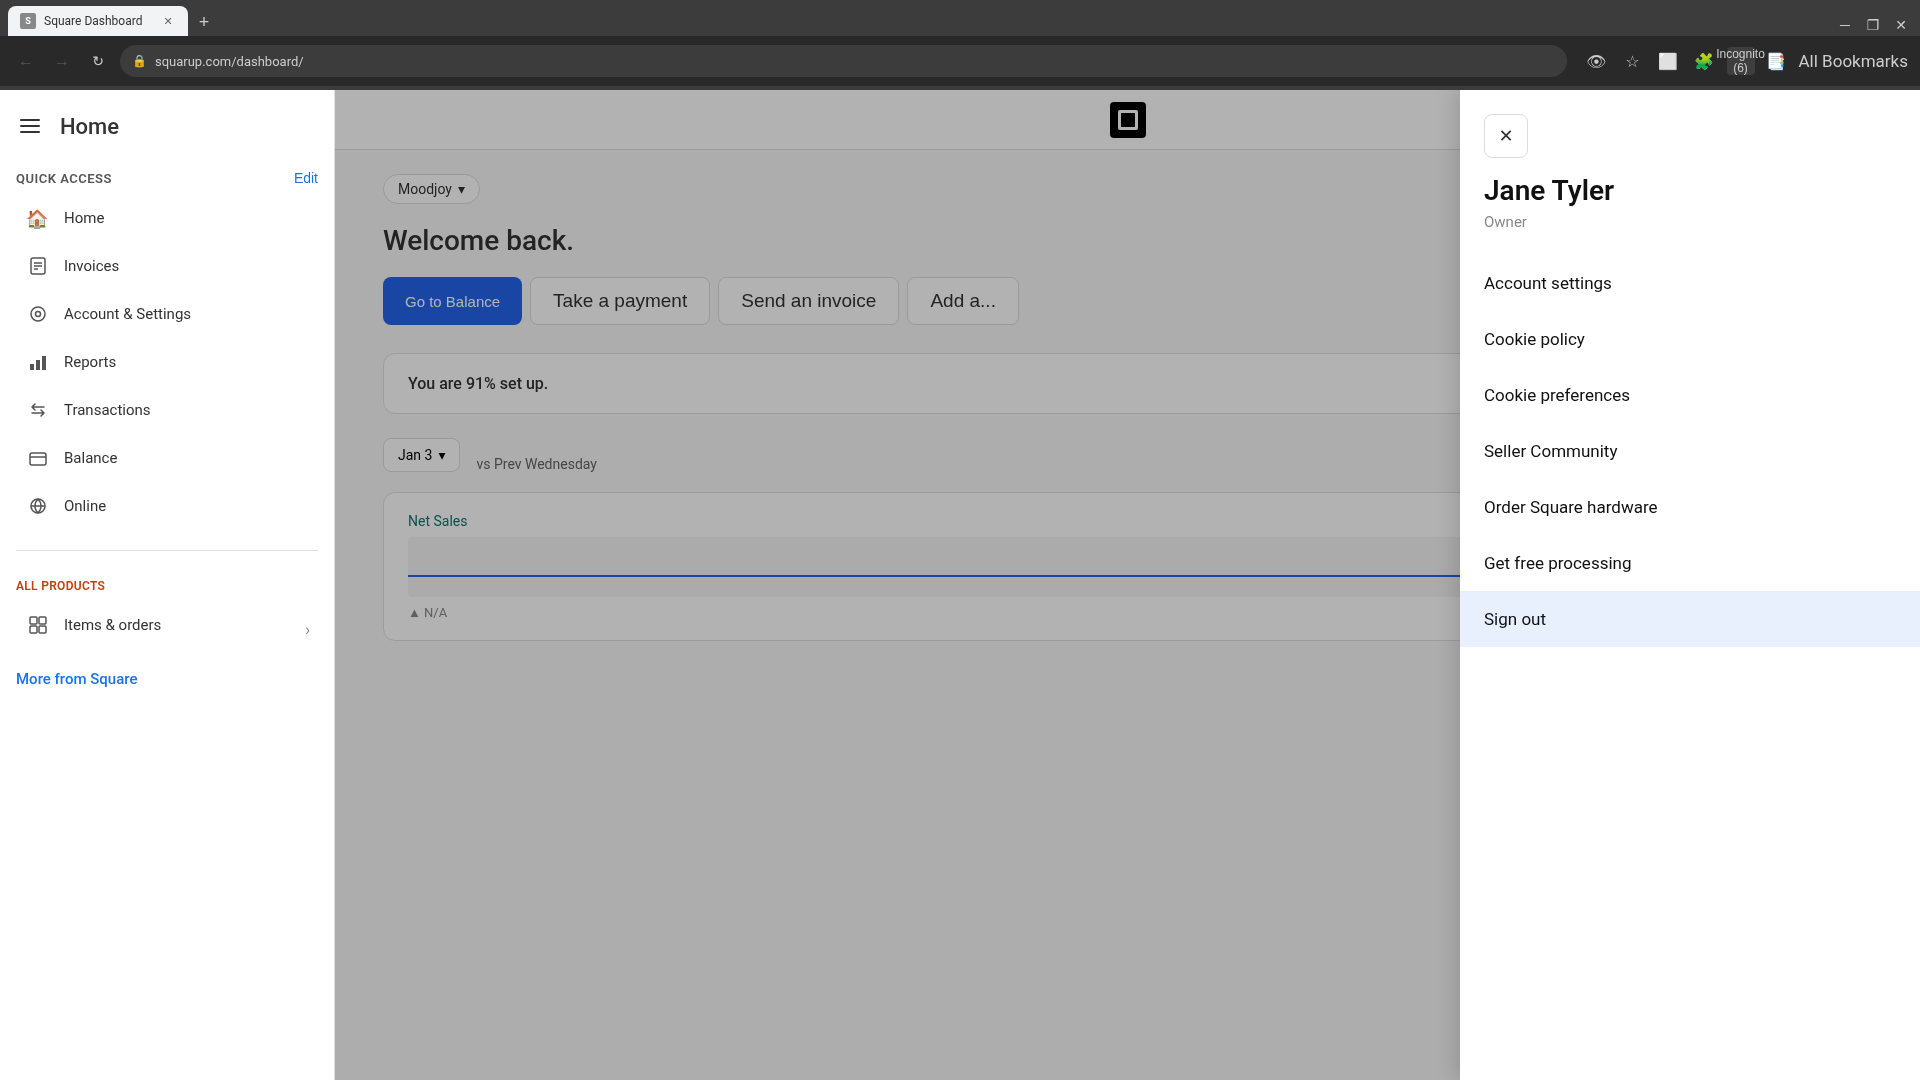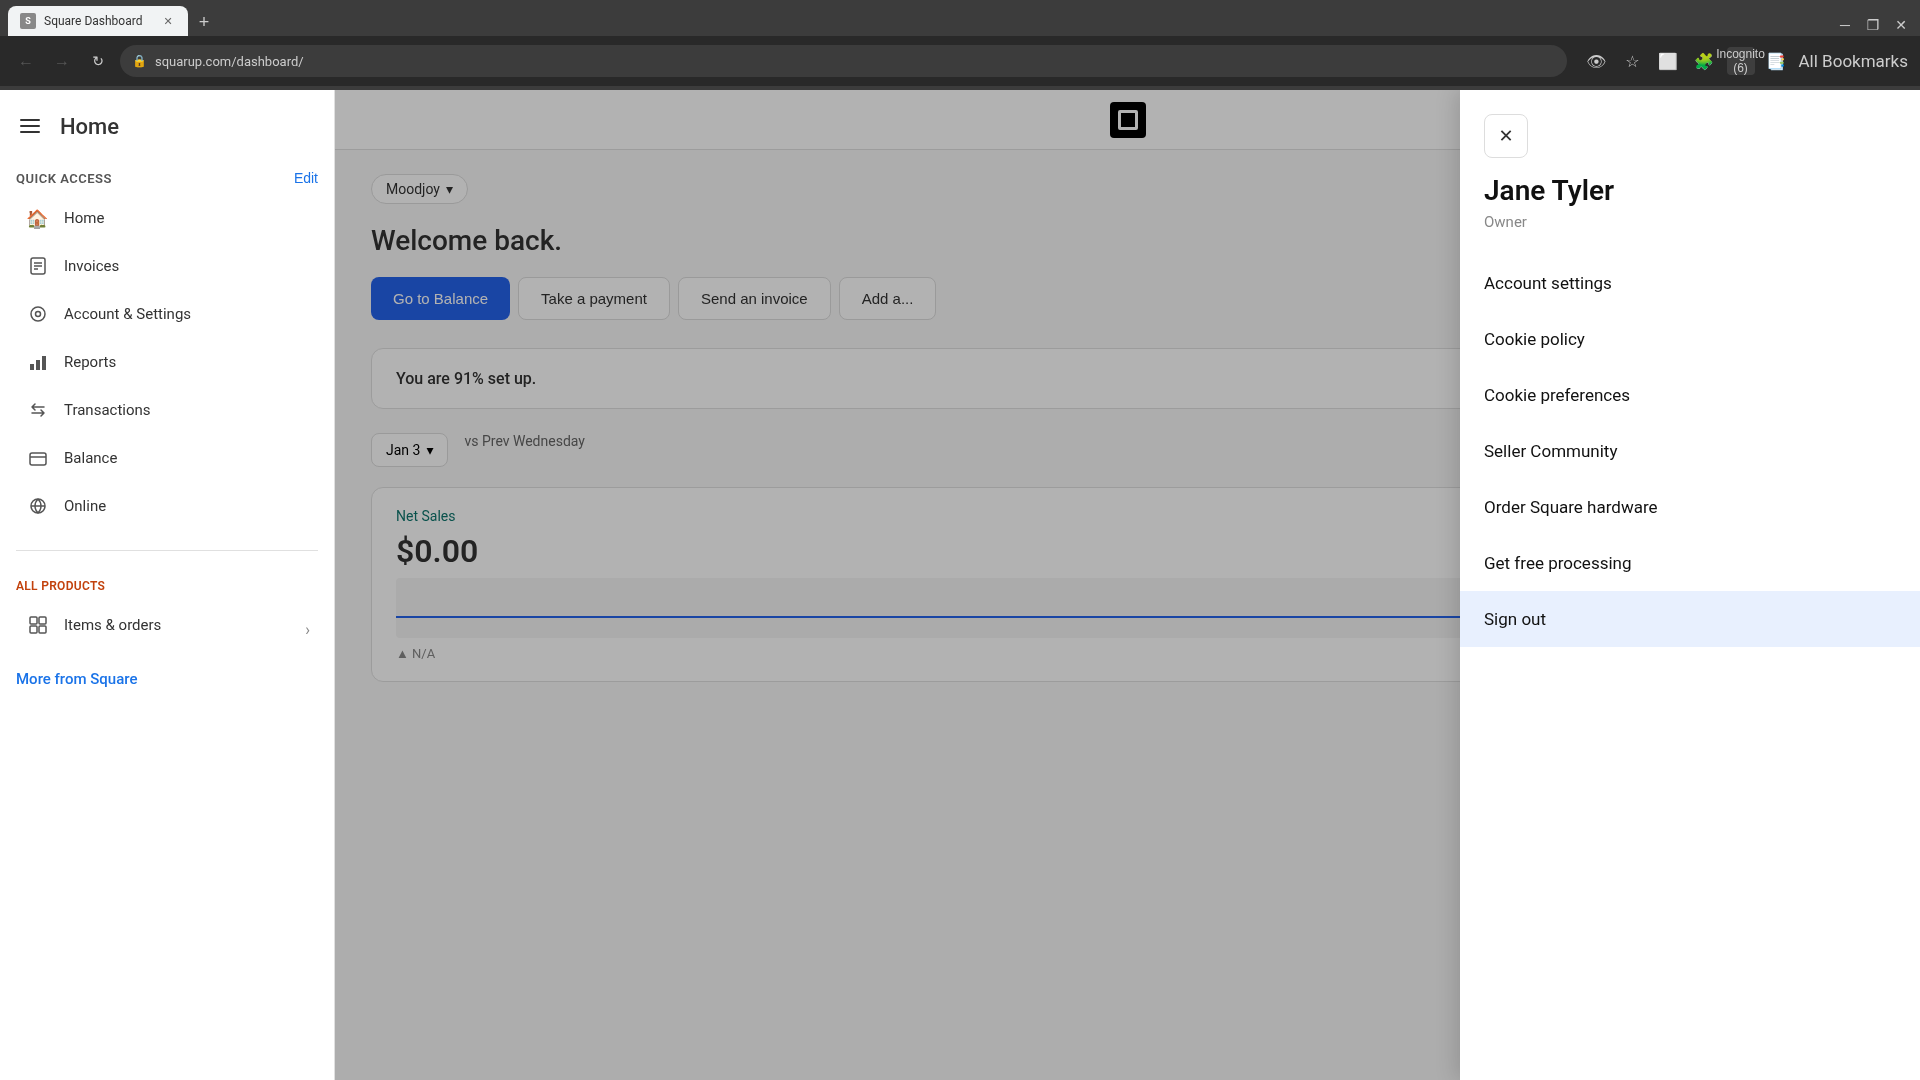--- a/index.html
+++ b/index.html
@@ -330,21 +330,21 @@
     }
     .square-logo-inner {
       width: 20px;
       height: 20px;
       border: 3px solid #fff;
       border-radius: 2px;
     }
 
     
     .dashboard-body {
-      padding: 24px 36px;
+      padding: 24px 48px;
     }
     .store-selector {
       display: inline-flex;
       align-items: center;
       gap: 6px;
       padding: 6px 14px;
       border: 1px solid #ddd;
       border-radius: 20px;
       background: #fff;
       cursor: pointer;
@@ -373,39 +373,39 @@
       font-size: 15px;
       font-weight: 500;
       cursor: pointer;
     }
     .btn-secondary {
       background: #fff;
       color: #333;
       border: 1px solid #ddd;
       padding: 12px 22px;
       border-radius: 8px;
-      font-size: 15px;
+      font-size: 19px;
       font-weight: 500;
       cursor: pointer;
     }
     .setup-bar {
       background: #fff;
       border-radius: 12px;
       padding: 20px 24px;
       margin-bottom: 24px;
       border: 1px solid #e0e0e0;
     }
     .setup-text {
       font-size: 16px;
       color: #333;
       font-weight: 500;
     }
     .date-filter-row {
       display: flex;
-      align-items: flex-start;
+      align-items: flex-end;
       gap: 16px;
       margin-bottom: 20px;
     }
     .date-select {
       display: inline-flex;
       align-items: center;
       gap: 6px;
       padding: 8px 14px;
       border: 1px solid #ddd;
       border-radius: 8px;
@@ -709,21 +709,20 @@
       <div class="date-filter-row">
         <div class="date-select">
           <span>Jan 3</span>
           <span>▾</span>
         </div>
         <span class="vs-text">vs Prev Wednesday</span>
       </div>
 
       <div class="sales-card">
         <div class="net-sales-label">Net Sales</div>
-        <div class="sales-amount">$0.00</div>
         <div class="sales-chart">
           <div class="chart-line"></div>
           <div class="chart-dot"></div>
         </div>
         <div class="na-label">▲ N/A</div>
       </div>
     </div>
 
     <div class="overlay"></div>
 

